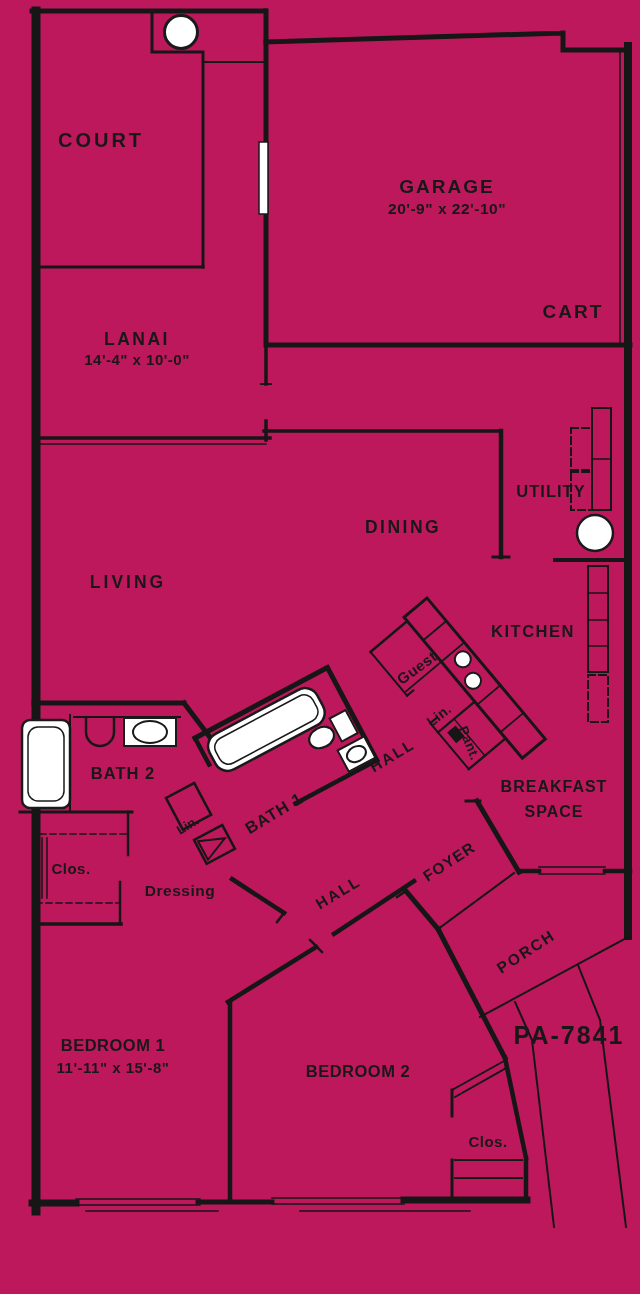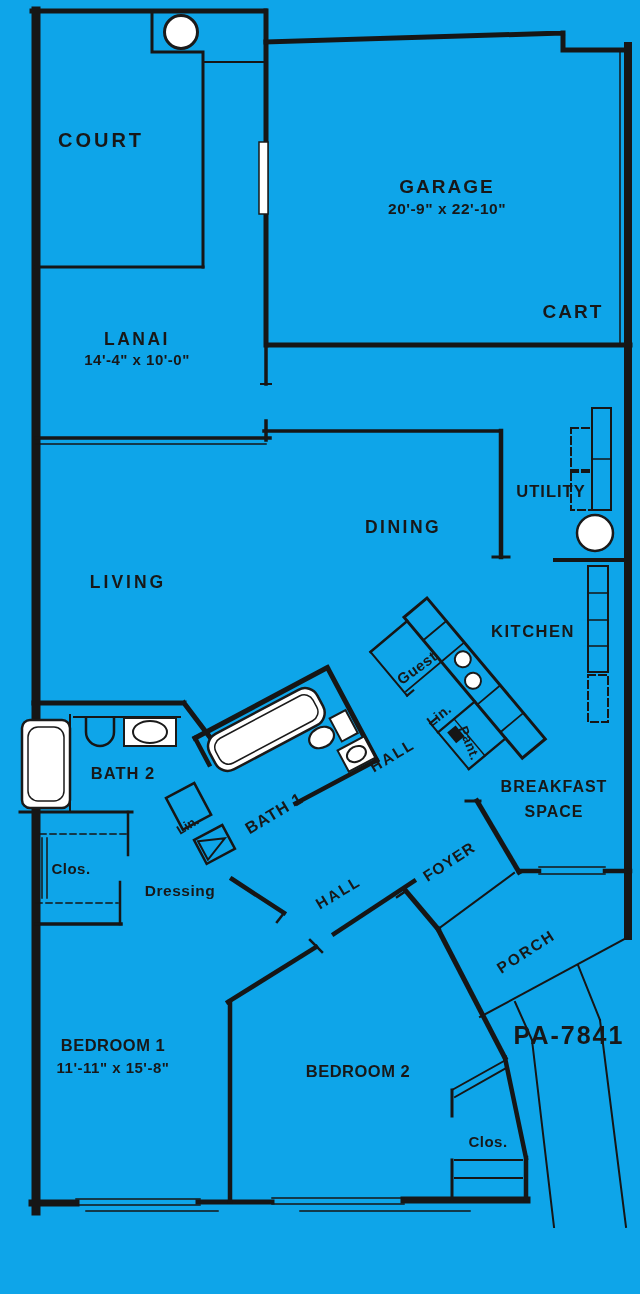--- a/index.html
+++ b/index.html
@@ -1,16 +1,16 @@
 <!DOCTYPE html>
 <html><head>
 <meta charset="utf-8">
 <style>
   html,body{margin:0;padding:0;background:#ffffff;}
-  #page{position:relative;width:640px;height:1294px;background:#0ea5e9;overflow:hidden;}
+  #page{position:relative;width:640px;height:1294px;background:#be185d;overflow:hidden;}
   svg{position:absolute;left:0;top:0;}
   .wall{stroke:#161616;fill:none;stroke-linecap:square;}
   .fixture{stroke:#1a1a1a;fill:#ffffff;}
   .lbl{font-family:"Liberation Sans","DejaVu Sans",sans-serif;font-weight:bold;fill:#181818;}
 </style>
 </head>
 <body>
 
 <div id="page">
 <svg width="640" height="1294" viewBox="0 0 640 1294">

